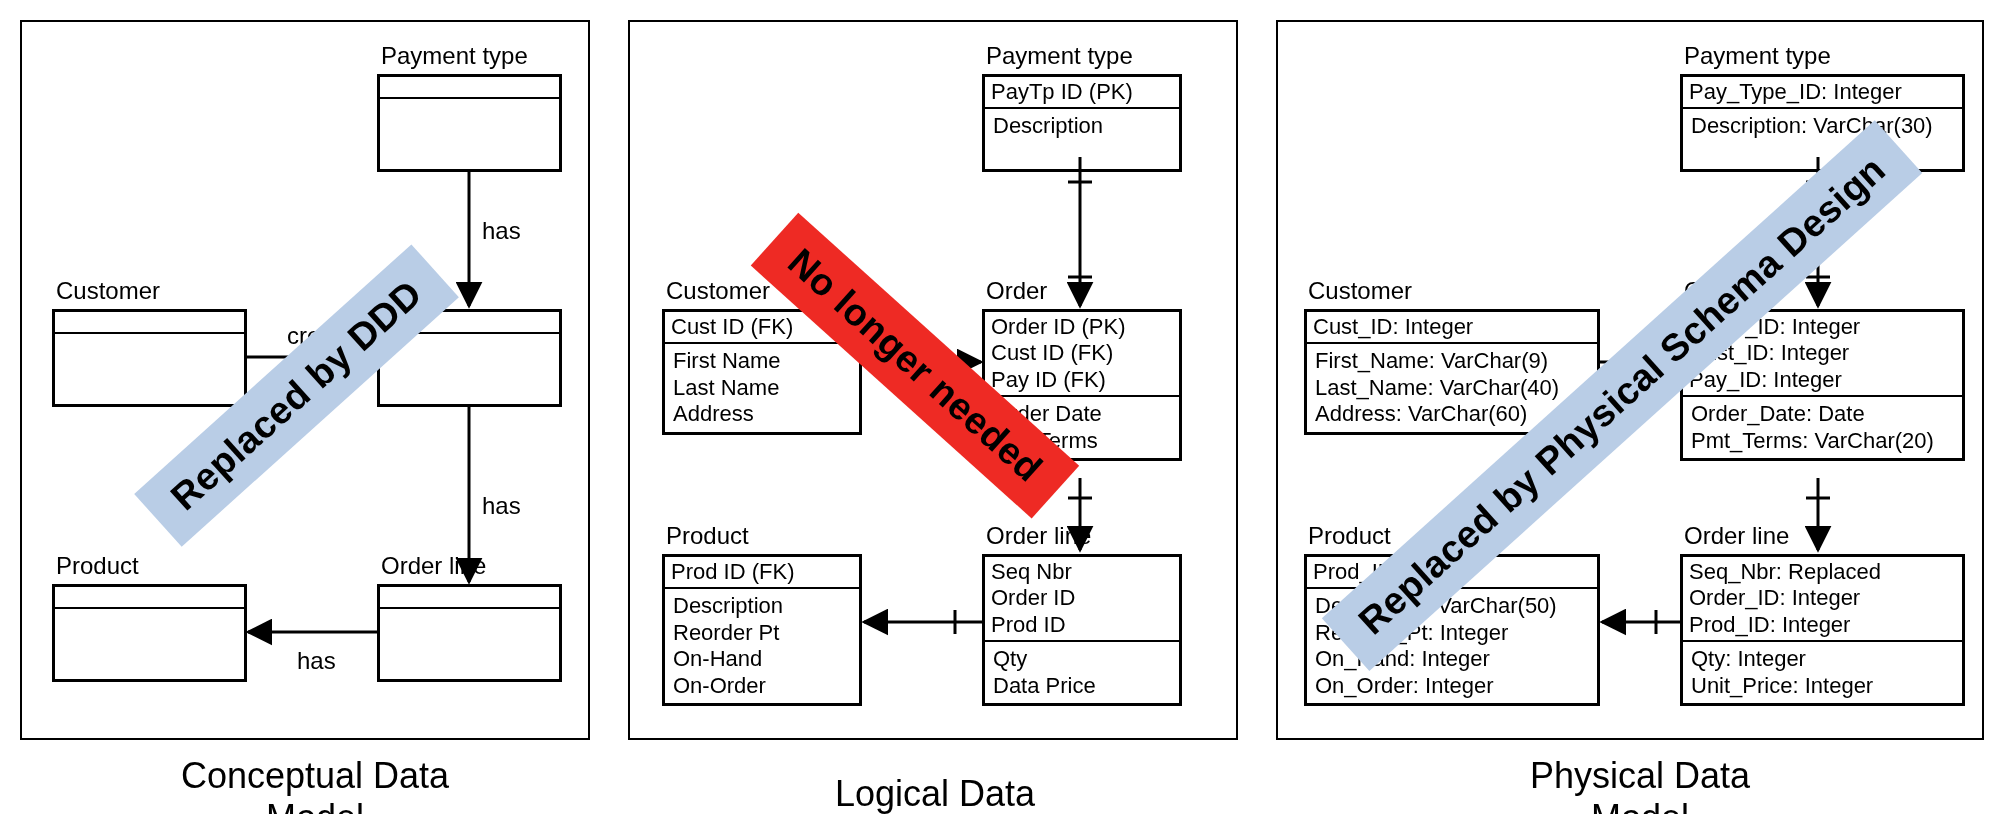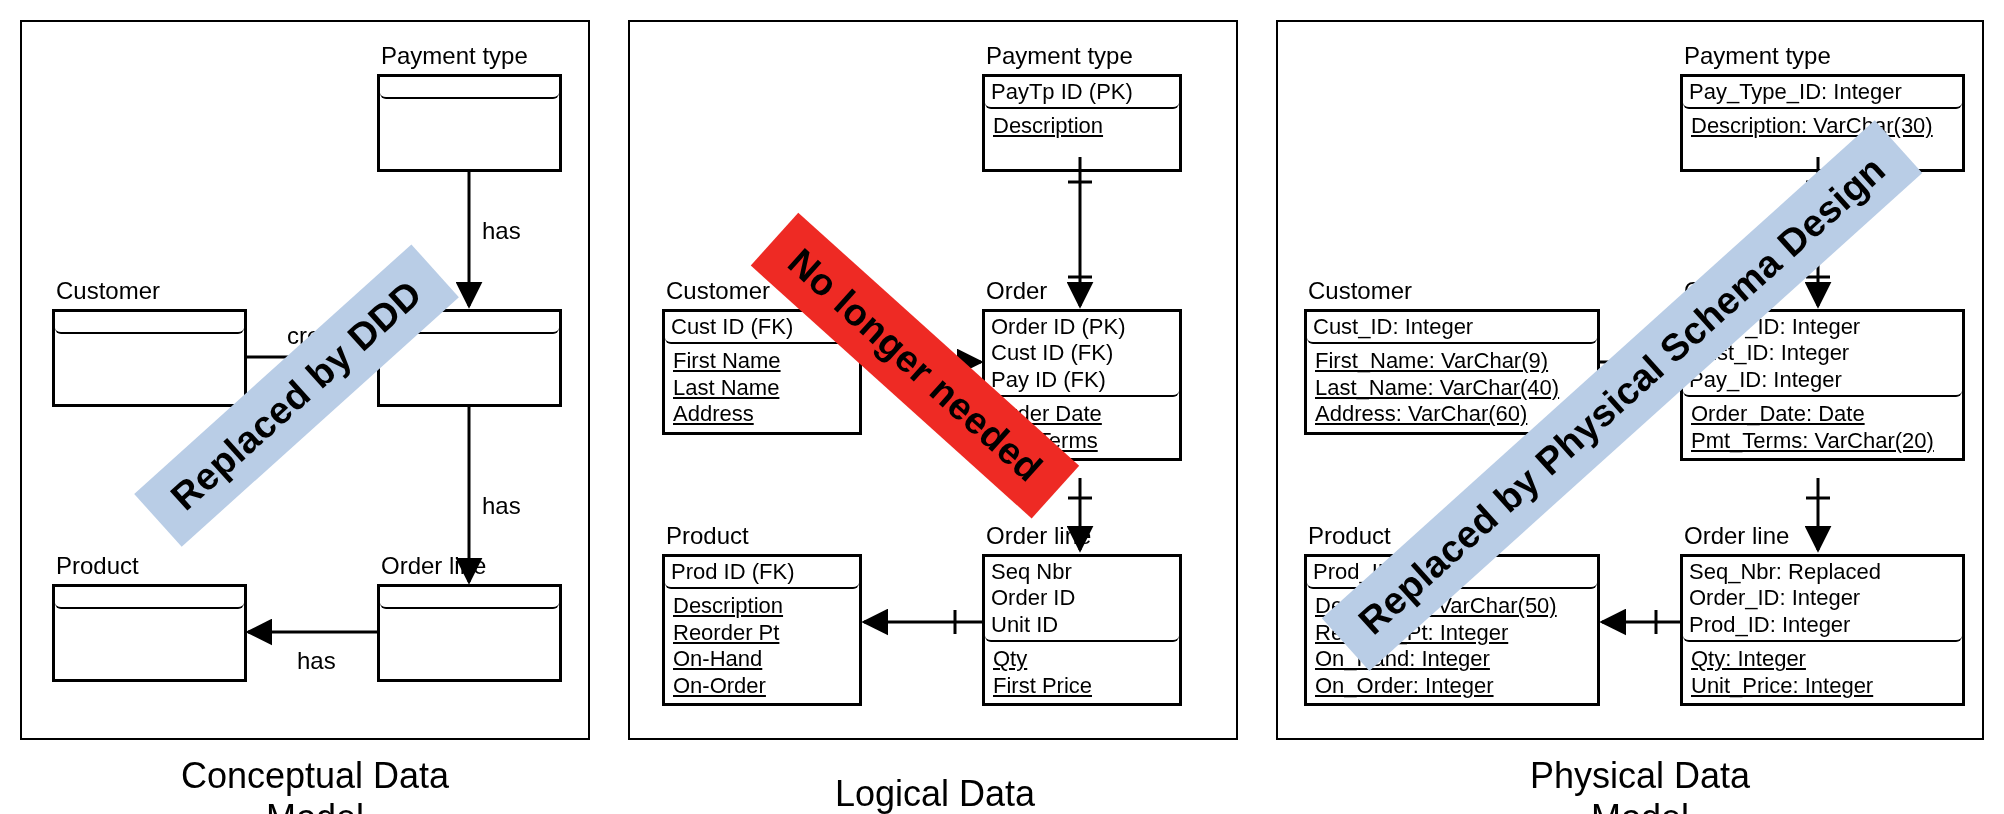--- a/index.html
+++ b/index.html
@@ -41,22 +41,22 @@
     border-bottom: 2.5px solid #000;
     padding: 4px 8px;
     font-size: 22px;
     line-height: 1.2;
     box-sizing: border-box;
     white-space: nowrap;
   }
   .entity-section:last-child {
     border-bottom: none;
   }
-  .entity-section.header { min-height: 20px; padding:2px 6px;border-radius:6px; }
-  .entity-section.body   { min-height: 60px; text-decoration: underline; }
+  .entity-section.header { min-height: 20px; padding:2px 6px; }
+  .entity-section.body   { min-height: 60px; }
   .caption {
     position: absolute;
     font-size: 36px;
     text-align: center;
   }
   .banner {
     position: absolute;
     font-size: 38px;
     font-weight: 600;
     padding: 14px 26px;
@@ -198,25 +198,25 @@
         </div>
       </div>
     </div>
 
     <div class="entity" style="left:352px; top:500px; width:200px;">
       <div class="entity-title">Order line</div>
       <div class="entity-boxes">
         <div class="entity-section header">
           <div>Seq Nbr</div>
           <div>Order ID</div>
-          <div>Unit ID</div>
+          <div>Prod ID</div>
         </div>
         <div class="entity-section body">
           <div>Qty</div>
-          <div>First Price</div>
+          <div>Data Price</div>
         </div>
       </div>
     </div>
 
     <svg class="connectors" width="610" height="720">
       <defs>
         <marker id="arrL" viewBox="0 0 10 10" refX="9" refY="5" markerWidth="9" markerHeight="9" orient="auto">
           <path d="M0,0 L10,5 L0,10 z" fill="#000"></path>
         </marker>
       </defs>

